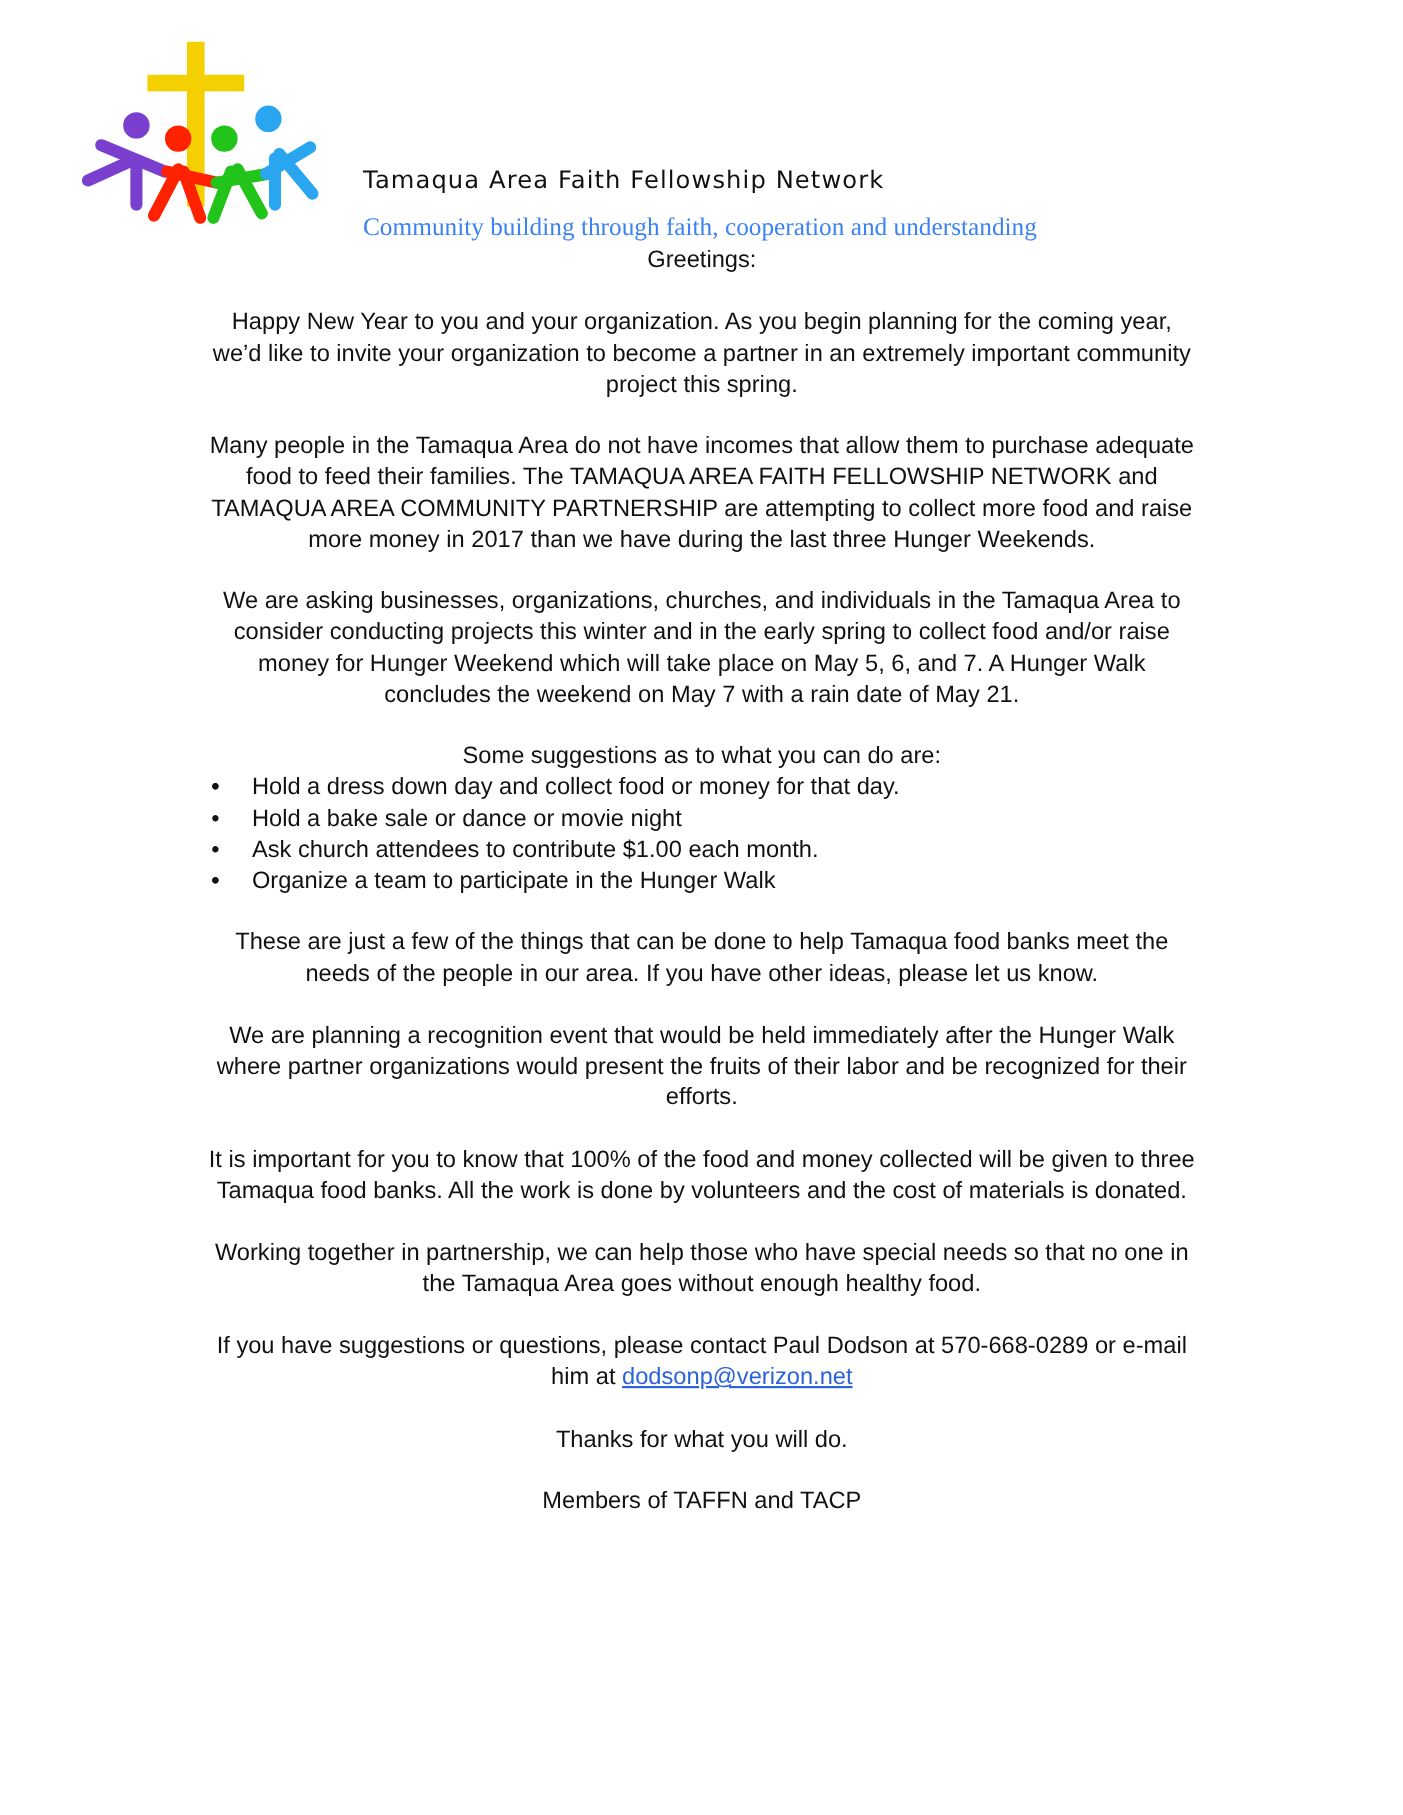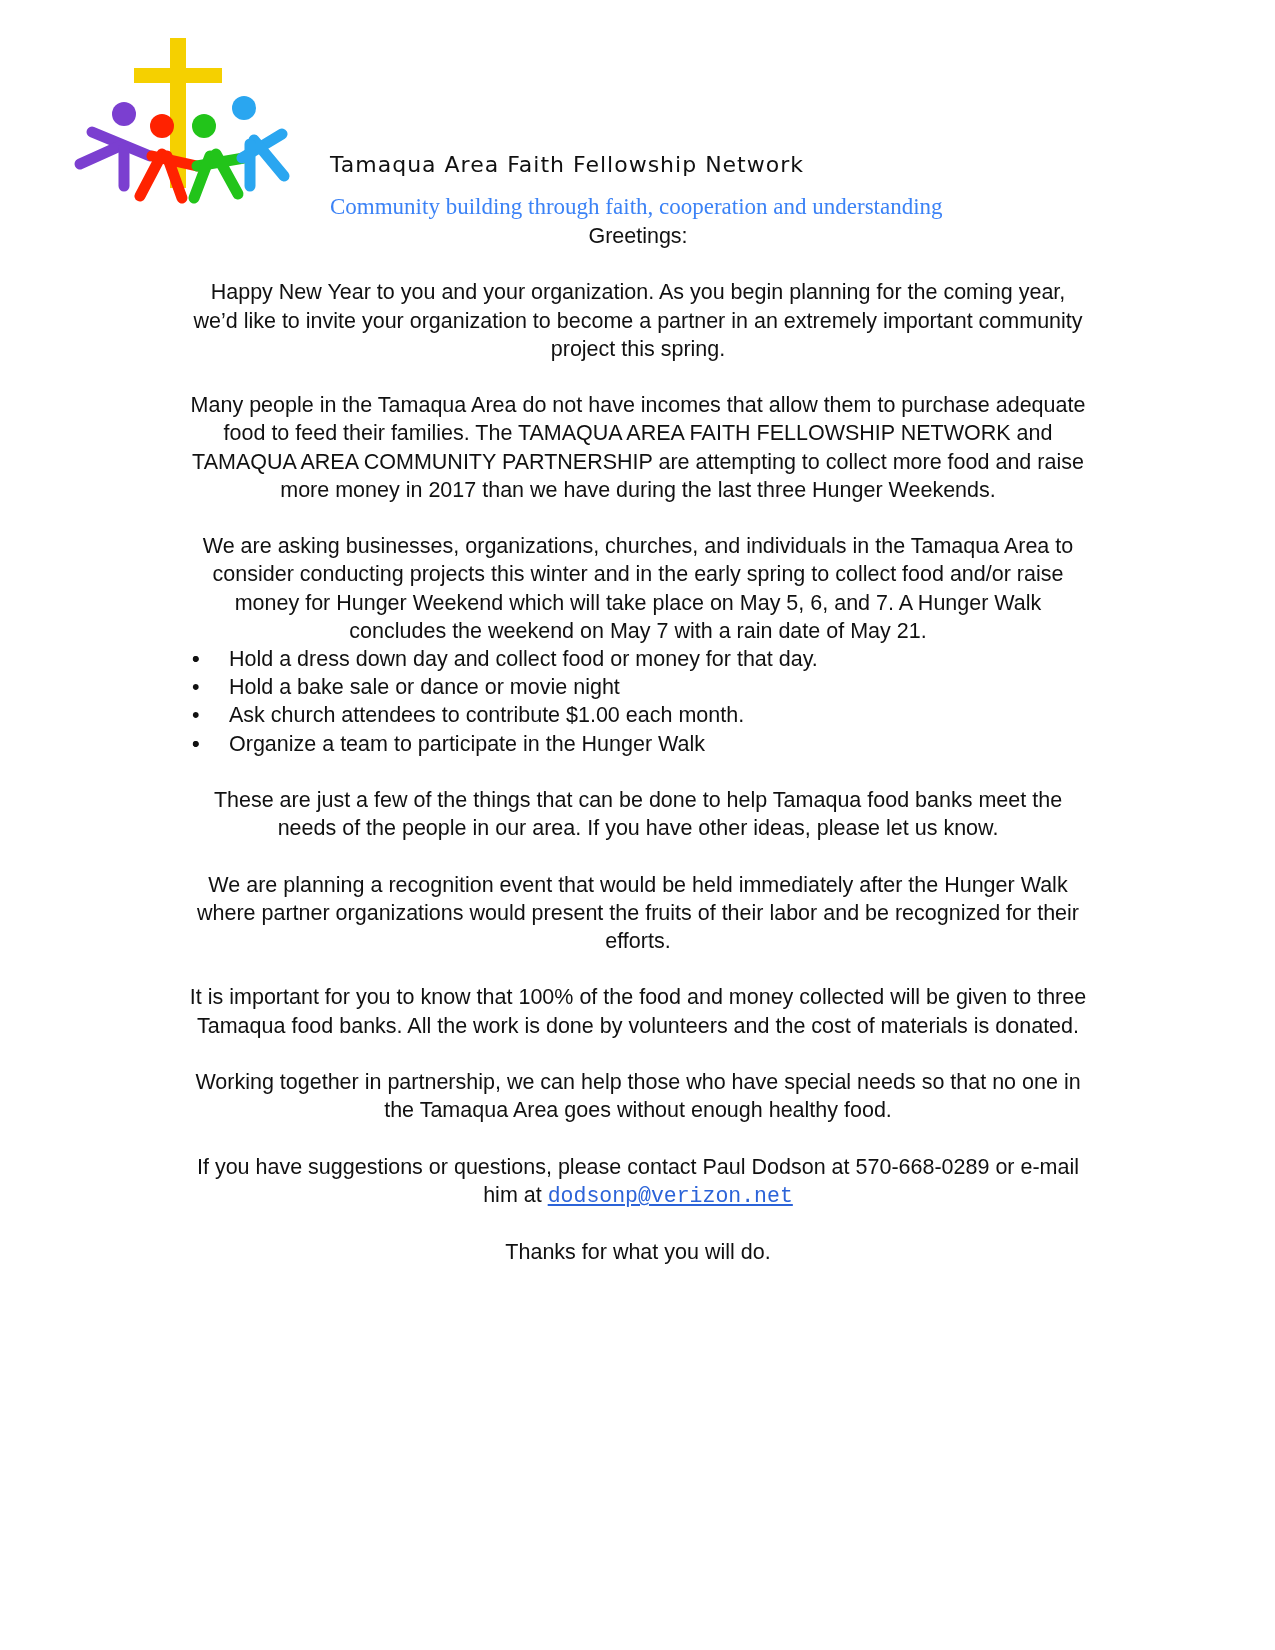--- a/index.html
+++ b/index.html
@@ -16,21 +16,21 @@
   }
   .body {
     position: absolute; left: 188px; top: 222px; width: 900px;
     font-family: "Liberation Sans", sans-serif; font-size: 21.5px; line-height: 28.2px;
     color: #111;
   }
   .body p { margin: 0 0 28.2px 0; text-align: center; }
   .body ul { margin: -28.2px 0 28.2px 0; padding: 0; list-style: none; }
   .body li { position: relative; padding-left: 41px; }
   .body li .bullet { position: absolute; left: 4px; top: 0; }
-  .email-link { color: #2b63d8; text-decoration: underline; font-family: Liberation Mono, monospace; }
+  .email-link { color: #2b63d8; text-decoration: underline; }
 </style>
 </head>
 <body>
 
 <svg class="logo" viewBox="0 0 220 170">
 
   <rect x="98" y="2" width="16" height="150" fill="#f5d000"></rect>
   <rect x="62" y="32" width="88" height="15" fill="#f5d000"></rect>
 
   <g fill="#7b3fd0" stroke="#7b3fd0" stroke-width="11" stroke-linecap="round">
@@ -63,27 +63,29 @@
 </svg>
 
 <div class="org-title">Tamaqua Area Faith Fellowship Network</div>
 <div class="org-tagline">Community building through faith, cooperation and understanding</div>
 
 <div class="body">
   <p>Greetings:</p>
   <p>Happy New Year to you and your organization. As you begin planning for the coming year, we’d like to invite your organization to become a partner in an extremely important community project this spring.</p>
   <p>Many people in the Tamaqua Area do not have incomes that allow them to purchase adequate food to feed their families. The TAMAQUA AREA FAITH FELLOWSHIP NETWORK and TAMAQUA AREA COMMUNITY PARTNERSHIP are attempting to collect more food and raise more money in 2017 than we have during the last three Hunger Weekends.</p>
   <p>We are asking businesses, organizations, churches, and individuals in the Tamaqua Area to consider conducting projects this winter and in the early spring to collect food and/or raise money for Hunger Weekend which will take place on May 5, 6, and 7. A Hunger Walk concludes the weekend on May 7 with a rain date of May 21.</p>
+  <p>Some suggestions as to what you can do are:</p>
   <ul>
     <li><span class="bullet">•</span></li>
     <li><span class="bullet">•</span><span>Hold a dress down day and collect food or money for that day.</span></li>
     <li><span class="bullet">•</span><span>Hold a bake sale or dance or movie night</span></li>
     <li><span class="bullet">•</span><span>Ask church attendees to contribute $1.00 each month.</span></li>
     <li><span class="bullet">•</span></li>
     <li><span class="bullet">•</span><span>Organize a team to participate in the Hunger Walk</span></li>
   </ul>
   <p>These are just a few of the things that can be done to help Tamaqua food banks meet the needs of the people in our area. If you have other ideas, please let us know.</p>
   <p>We are planning a recognition event that would be held immediately after the Hunger Walk where partner organizations would present the fruits of their labor and be recognized for their efforts.</p>
   <p>It is important for you to know that 100% of the food and money collected will be given to three Tamaqua food banks. All the work is done by volunteers and the cost of materials is donated.</p>
   <p>Working together in partnership, we can help those who have special needs so that no one in the Tamaqua Area goes without enough healthy food.</p>
   <p><span>If you have suggestions or questions, please contact Paul Dodson at 570-668-0289 or e-mail him at </span><a class="email-link" title="dodsonp@verizon.net">dodsonp@verizon.net</a></p>
   <p>Thanks for what you will do.</p>
+  <p>Members of TAFFN and TACP</p>
 </div>
 
 </body></html>

